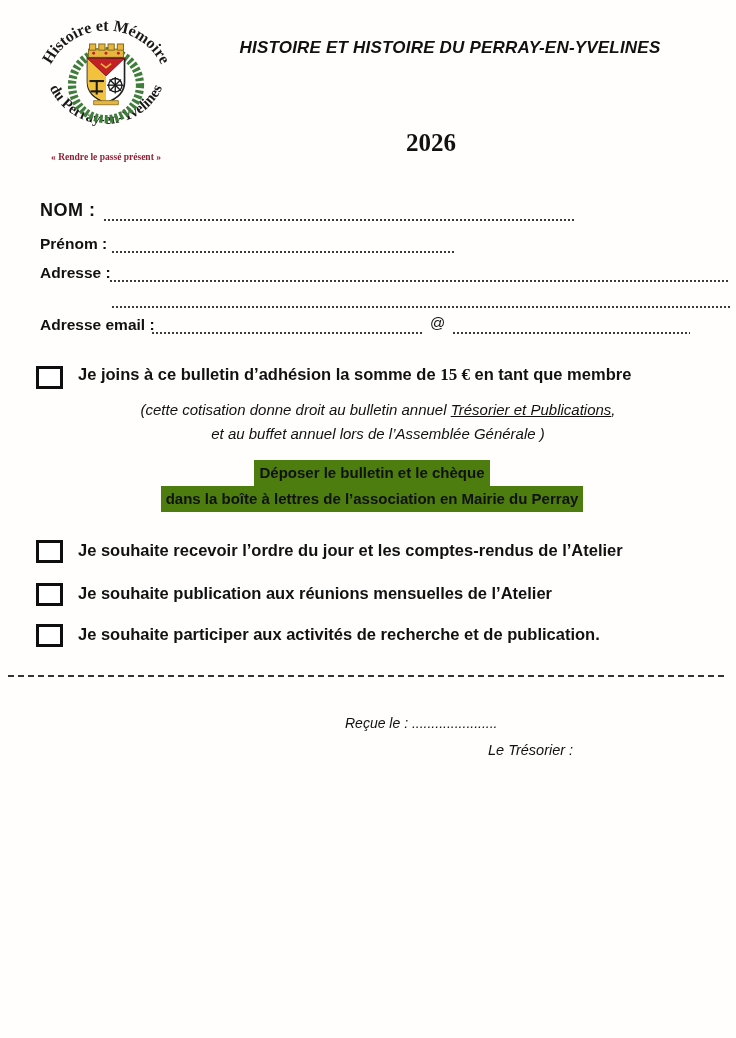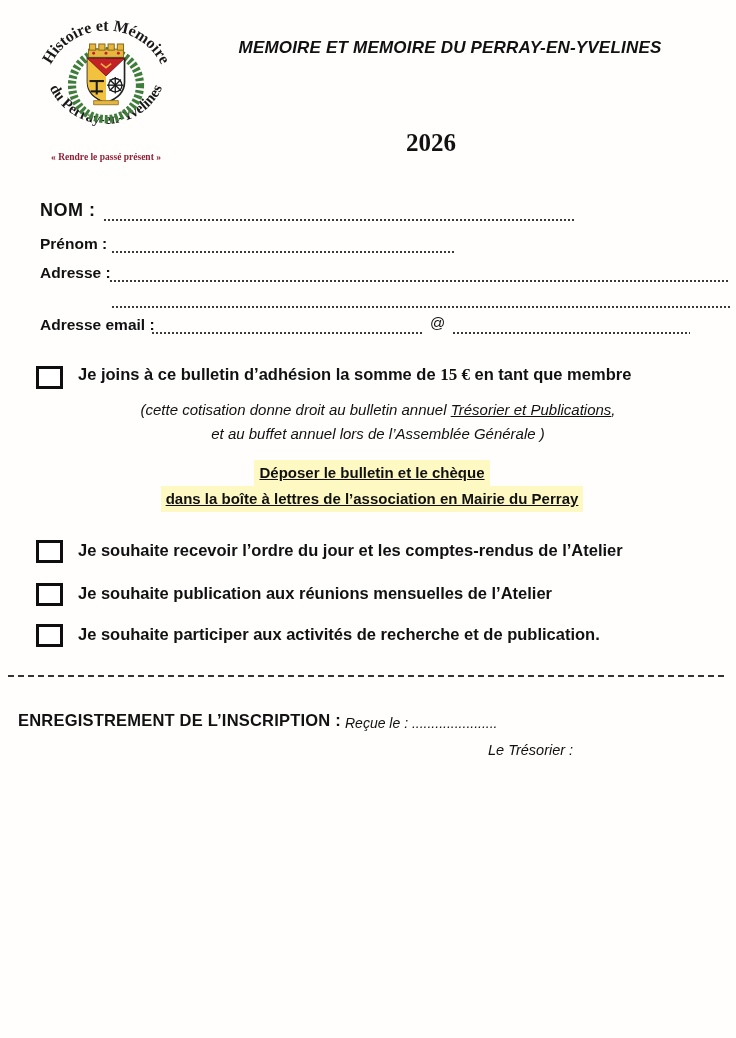--- a/index.html
+++ b/index.html
@@ -25,21 +25,21 @@
   .dotline{height:2px;background-image:repeating-linear-gradient(90deg,#3b3b3b 0,#3b3b3b 2px,transparent 2px,transparent 4px);}
 
   
   .checkbox{width:21px;height:17px;border:3px solid #0e0e0e;background:#fff;}
   .chklabel{font-size:16.5px;font-weight:bold;white-space:nowrap;}
 
   .note{left:20px;width:716px;font-size:15px;font-style:italic;text-align:center;}
   .note .u{text-decoration:underline;}
 
   .highlight-wrap{left:20px;width:704px;text-align:center;line-height:24px;}
-  .hl{display:inline-block;background:#fef9c3;font-weight:bold;font-size:15px;padding:1px 5px;text-decoration:underline;}
+  .hl{display:inline-block;background:#4d7c0f;font-weight:bold;font-size:15px;padding:1px 5px;}
 
   .dashline{height:2px;background-image:repeating-linear-gradient(90deg,#333 0,#333 6px,transparent 6px,transparent 10px);}
 
   .reg-label{font-size:16.5px;font-weight:bold;letter-spacing:.2px;}
   .reg-recu{font-size:14px;font-style:italic;}
   .reg-tres{font-size:14.5px;font-style:italic;}
 </style>
 </head>
 <body>
 
@@ -90,21 +90,21 @@
           <line x1="76" y1="73" x2="92" y2="73"></line>
           <line x1="78.5" y1="67.5" x2="89.5" y2="78.5"></line>
           <line x1="89.5" y1="67.5" x2="78.5" y2="78.5"></line>
         </g>
         <path d="M63,88 h24 v4 h-24 z" fill="#e6b63f" stroke="#8a6d1f" stroke-width=".8"></path>
       </g>
     </svg>
     <div class="motto">« Rendre le passé présent »</div>
   </div>
 
-  <div class="abs ctr assoc-title">MEMOIRE ET MEMOIRE DU PERRAY-EN-YVELINES</div>
+  <div class="abs ctr assoc-title">HISTOIRE ET HISTOIRE DU PERRAY-EN-YVELINES</div>
   <div class="abs ctr year">2026</div>
 
   <div class="abs flabel nom" style="left:28px;top:200px;">NOM :</div>
   <div class="abs dotline" style="left:104px;top:219px;width:470px;"></div>
 
   <div class="abs flabel" style="left:28px;top:235px;">Prénom :</div>
   <div class="abs dotline" style="left:112px;top:251px;width:342px;"></div>
 
   <div class="abs flabel" style="left:28px;top:264px;">Adresse :</div>
   <div class="abs dotline" style="left:110px;top:280px;width:620px;"></div>
@@ -134,17 +134,16 @@
   <div class="abs chklabel" style="left:78px;top:541px;">Je souhaite recevoir l’ordre du jour et les comptes-rendus de l’Atelier</div>
 
   <div class="abs checkbox" style="left:36px;top:583px;"></div>
   <div class="abs chklabel" style="left:78px;top:584px;">Je souhaite publication aux réunions mensuelles de l’Atelier</div>
 
   <div class="abs checkbox" style="left:36px;top:624px;"></div>
   <div class="abs chklabel" style="left:78px;top:625px;">Je souhaite participer aux activités de recherche et de publication.</div>
 
   <div class="abs dashline" style="left:8px;top:675px;width:720px;"></div>
 
-  <div class="abs reg-label" style="left:18px;top:711px;">ENREGISTREMENT DE L’INSCRIPTION :</div>
   <div class="abs reg-recu" style="left:345px;top:715px;">Reçue le : ......................</div>
   <div class="abs reg-tres" style="left:488px;top:742px;">Le Trésorier :</div>
 
 </div>
 
 </body></html>

